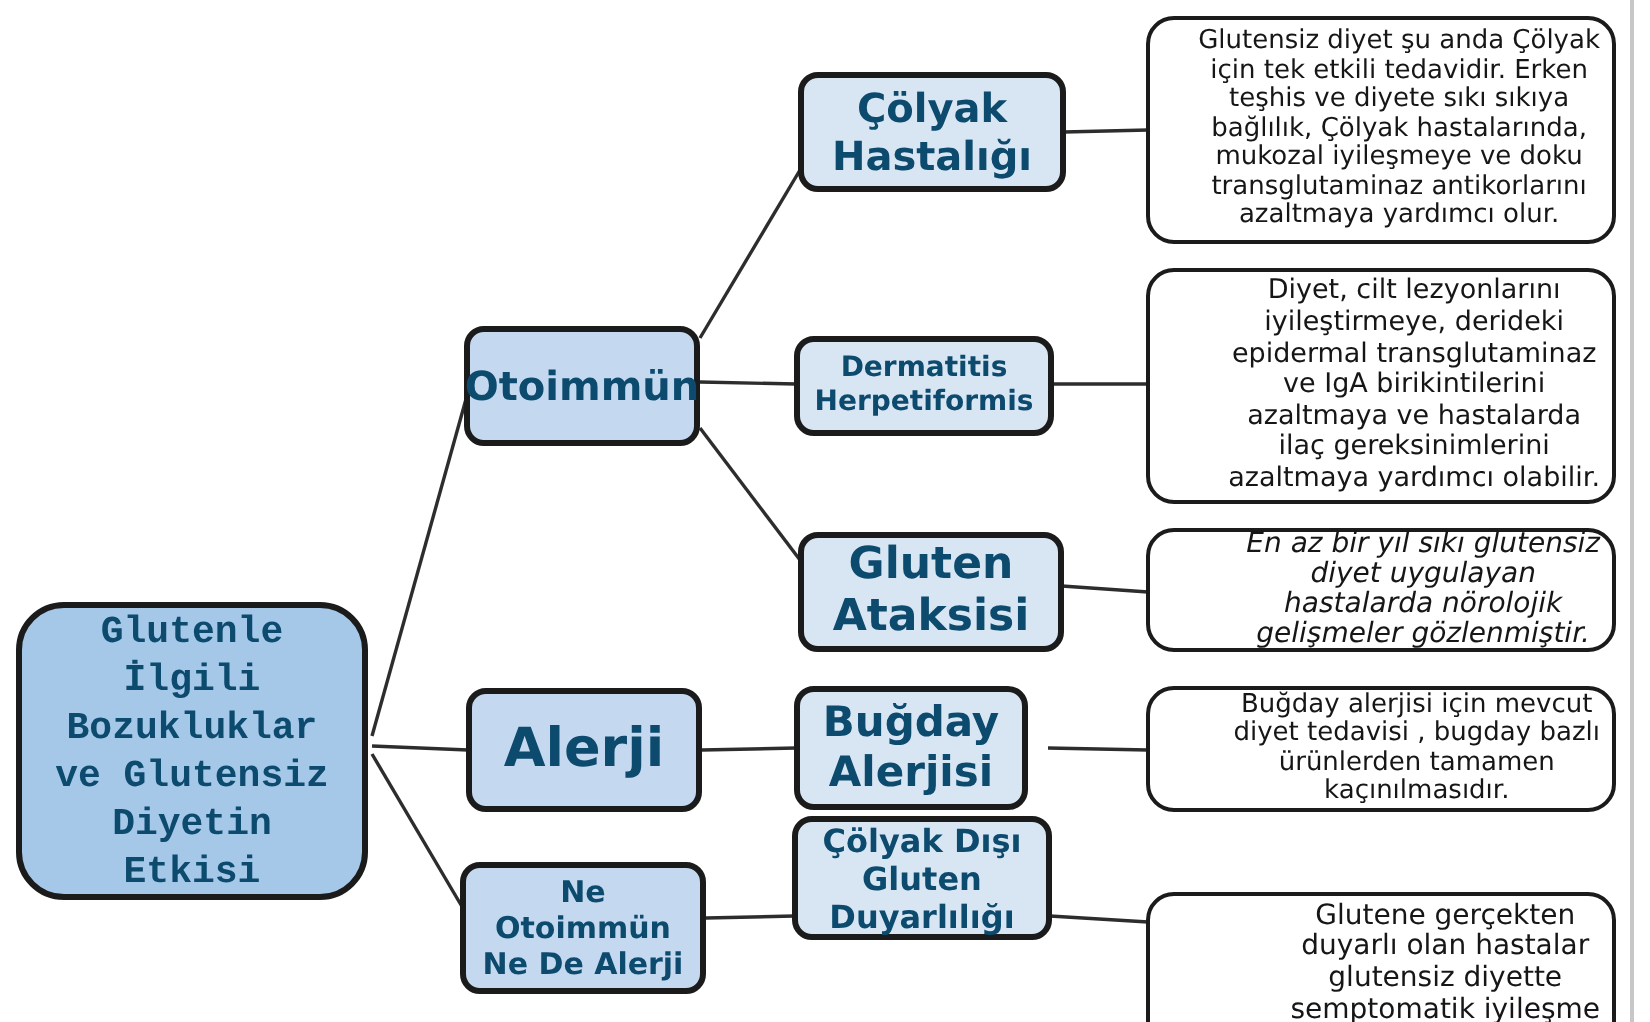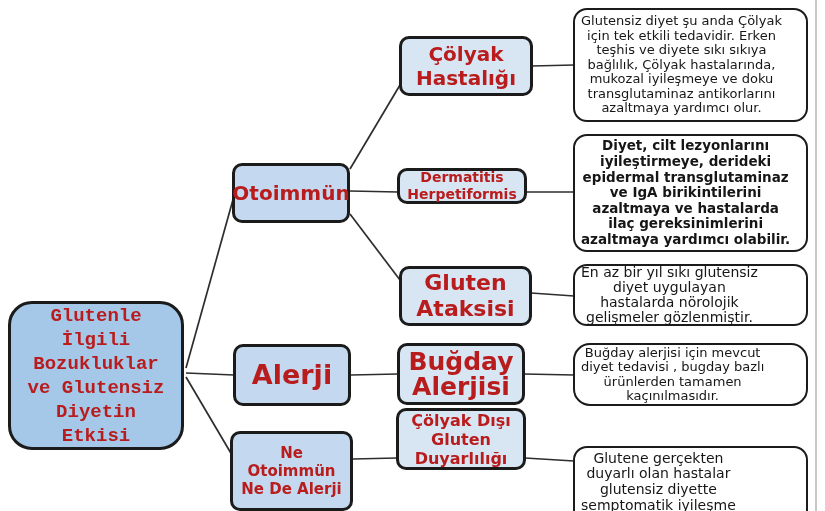--- a/index.html
+++ b/index.html
@@ -5,45 +5,45 @@
   html,body{margin:0;padding:0;background:#ffffff;}
   .canvas{
     position:relative;width:825px;height:511px;background:#ffffff;overflow:hidden;
     font-family:"DejaVu Sans","Liberation Sans",sans-serif;color:#111;
   }
   .links{position:absolute;left:0;top:0;width:825px;height:511px;}
   .links line{stroke:var(--line,#2d2d2d);stroke-width:1.7px;}
   .node{
     position:absolute;display:flex;align-items:center;justify-content:center;
     text-align:center;box-sizing:border-box;white-space:pre-line;
-    border:3px solid var(--border,#1b1b1b);font-weight:bold;color:#b91c1c;
+    border:3px solid var(--border,#1b1b1b);font-weight:bold;color:#0c4a6e;
   }
   .root{background:var(--root-fill,#a5c8e9);border-radius:24px;font-size:19px;line-height:24px;}
   .branch{background:var(--branch-fill,#c4d9ef);border-radius:10px;}
   .condition{background:var(--condition-fill,#d8e6f4);border-radius:10px;}
   .desc{
-    position:absolute;display:flex;align-items:center;justify-content:flex-start;
+    position:absolute;display:flex;align-items:center;justify-content:flex-end;
     text-align:center;box-sizing:border-box;white-space:pre-line;color:#161616;
     background:var(--description-fill,#ffffff);border:2.5px solid var(--border,#1b1b1b);
     border-radius:14px;padding:4px 6px;font-weight:normal;
   }
   
   .n-root{left:8px;top:301px;width:176px;height:149px;font-family:Liberation Mono, monospace;}
   .n-b0{left:232px;top:163px;width:118px;height:60px;font-size:20px;line-height:24px;}
   .n-b1{left:233px;top:344px;width:118px;height:62px;font-size:27px;line-height:30px;text-align:center;}
-  .n-b2{left:230px;top:431px;width:123px;height:80px;font-size:15px;line-height:18px;}
+  .n-b2{left:230px;top:431px;width:123px;height:66px;font-size:15px;line-height:18px;}
   .n-c0{left:399px;top:36px;width:134px;height:60px;font-size:20px;line-height:24px;}
-  .n-c1{left:397px;top:168px;width:130px;height:36px;font-size:14px;line-height:17px;}
+  .n-c1{left:397px;top:168px;width:130px;height:50px;font-size:14px;line-height:17px;}
   .n-c2{left:399px;top:266px;width:133px;height:60px;font-size:22px;line-height:26px;}
-  .n-c3{left:397px;top:343px;width:128px;height:62px;font-size:25px;line-height:25px;}
+  .n-c3{left:397px;top:343px;width:117px;height:62px;font-size:21px;line-height:25px;}
   .n-c4{left:396px;top:408px;width:130px;height:62px;font-size:16px;line-height:19px;}
   .n-d0{left:573px;top:8px;width:235px;height:114px;font-size:13px;line-height:14.6px;}
-  .n-d1{left:573px;top:134px;width:235px;height:118px;font-size:13.5px;line-height:15.6px;font-weight:bold;}
-  .n-d2{left:573px;top:264px;width:235px;height:62px;font-size:14px;line-height:15.2px;}
-  .n-d3{left:573px;top:343px;width:235px;height:63px;font-size:13px;line-height:14.2px;border-radius:17px;}
+  .n-d1{left:573px;top:134px;width:235px;height:118px;font-size:13.5px;line-height:15.6px;}
+  .n-d2{left:573px;top:264px;width:235px;height:62px;font-size:14px;line-height:15.2px;font-style:italic;}
+  .n-d3{left:573px;top:343px;width:235px;height:63px;font-size:13px;line-height:14.2px;}
   .n-d4{left:573px;top:418px;width:235px;height:88px;font-size:14px;line-height:15.8px;margin-top:28px;}
   .edge-line{position:absolute;left:815px;top:0;width:2px;height:511px;background:#c7c7c7;}
 </style>
 </head>
 <body>
 
 <div class="canvas">
 
   <svg class="links" viewBox="0 0 825 511">
     <line x1="186" y1="368" x2="234" y2="196"></line>

